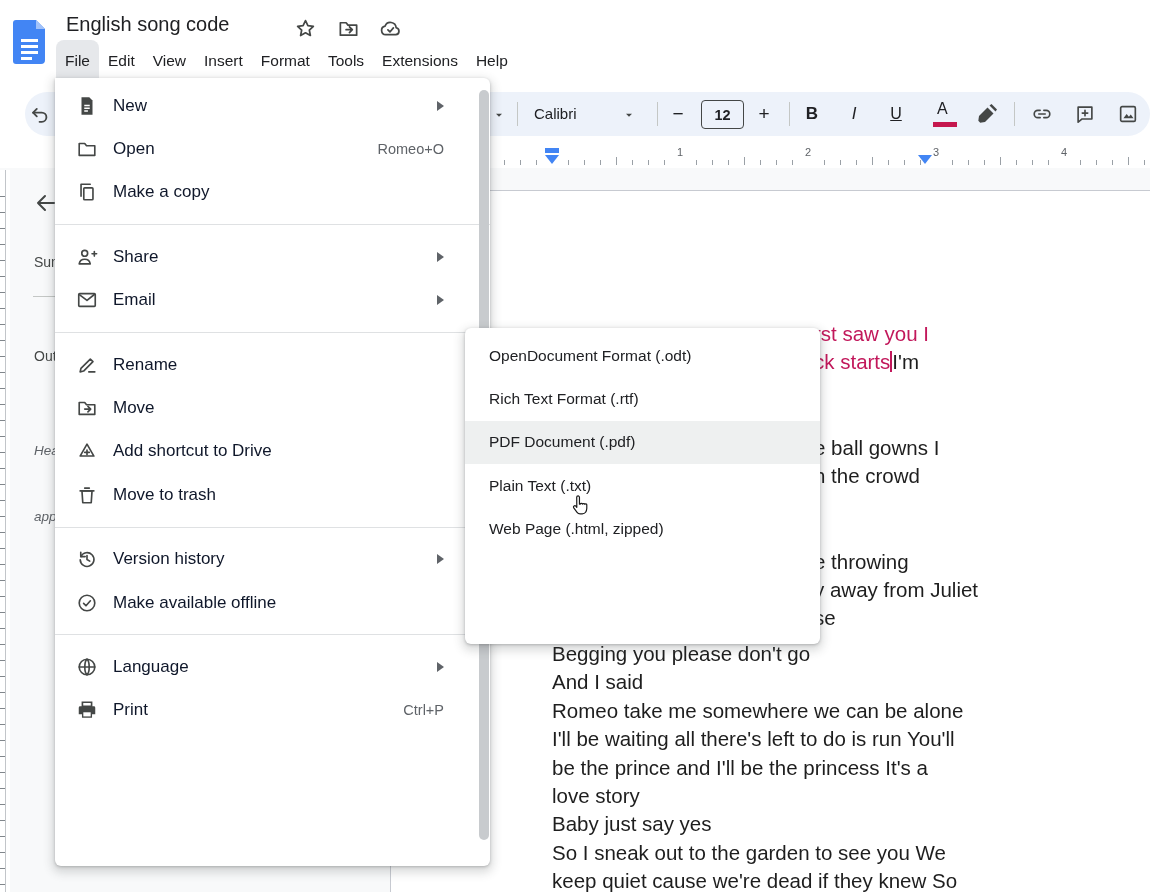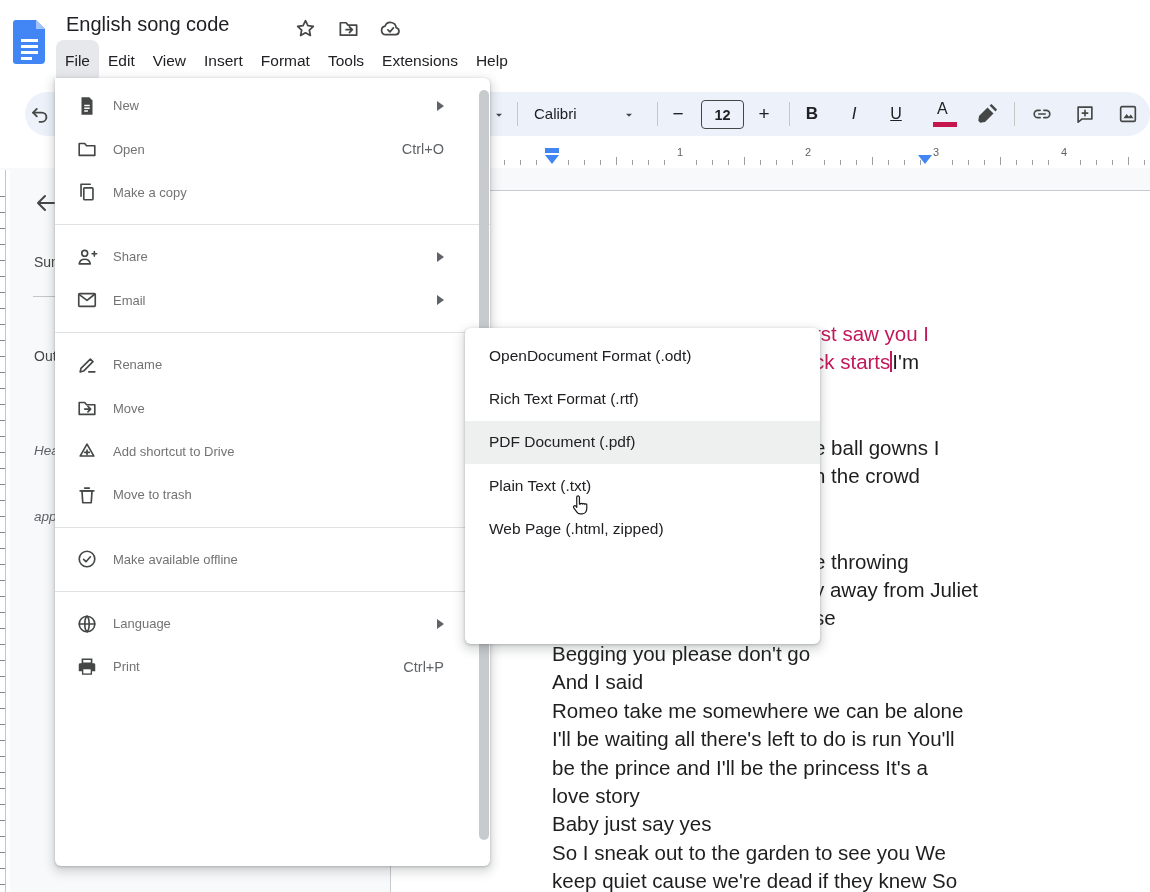--- a/index.html
+++ b/index.html
@@ -32,21 +32,21 @@
   
   .sb-label{font-size:14px;color:#444746;white-space:pre;}
   .sb-hint{font-size:13.5px;font-style:italic;color:#5F6368;line-height:22px;white-space:pre;}
   
   .panel{background:#fff;box-shadow:0 1px 3px rgba(60,64,67,.3),0 4px 10px 3px rgba(60,64,67,.18);}
   .filemenu{border-radius:0 6px 6px 6px;padding-top:6px;box-sizing:border-box;overflow:hidden;}
   .submenu{border-radius:6px;padding-top:6px;box-sizing:border-box;overflow:hidden;}
   .mrow{height:43.4px;display:flex;align-items:center;padding:0 46px 0 20px;position:relative;}
   .mrow.hl{background:#EEF0F0;}
   .mrow .micon{width:24px;height:24px;flex:0 0 24px;display:flex;align-items:center;justify-content:center;}
-  .mrow .mlabel{font-size:13px;color:#737373;margin-left:14px;white-space:pre;}
+  .mrow .mlabel{font-size:17px;color:#0f172a;margin-left:14px;white-space:pre;}
   .mrow .mright{margin-left:auto;}
   .shortcut{font-size:14.5px;color:#5F6368;white-space:pre;}
   .subarrow{width:0;height:0;border-left:7px solid #5F6368;border-top:5px solid transparent;border-bottom:5px solid transparent;}
   .mdivider{height:1px;background:#DFE1E3;margin:10px 0;}
   .srow{height:43.4px;display:flex;align-items:center;padding:0 18px 0 24px;}
   .srow.hl{background:#EEF0F0;}
   .srow .slabel{font-size:15.5px;color:#202124;white-space:pre;}
   .scrollthumb{position:absolute;width:10px;border-radius:5px;background:#C8CBCE;}
 </style>
 </head>
@@ -302,21 +302,21 @@
         <span class="mlabel">New</span>
         <span class="mright subarrow"></span>
       </div>
       <div class="mrow">
         <span class="micon">
           <svg width="22" height="22" viewBox="0 0 24 24" fill="none" stroke="#444746" stroke-width="1.8" stroke-linecap="round" stroke-linejoin="round">
             <path d="M3.5 19v-13h6l2 2.5h9V19z"></path>
           </svg>
         </span>
         <span class="mlabel">Open</span>
-        <span class="mright shortcut">Ctrl+O</span>
+        <span class="mright shortcut">Romeo+O</span>
       </div>
       <div class="mrow">
         <span class="micon">
           <svg width="22" height="22" viewBox="0 0 24 24" fill="none" stroke="#444746" stroke-width="1.8" stroke-linecap="round" stroke-linejoin="round">
             <rect x="8.5" y="7.5" width="10" height="13" rx="1"></rect>
             <path d="M5.5 16.5v-13h10"></path>
           </svg>
         </span>
         <span class="mlabel">Make a copy</span>
       </div>
@@ -373,20 +373,31 @@
       <div class="mrow">
         <span class="micon">
           <svg width="22" height="22" viewBox="0 0 24 24" fill="none" stroke="#444746" stroke-width="1.8" stroke-linecap="round" stroke-linejoin="round">
             <path d="M6.5 7.5h11l-.9 13H7.4z"></path>
             <path d="M4.5 7.5h15M9.5 4.5h5"></path>
           </svg>
         </span>
         <span class="mlabel">Move to trash</span>
       </div>
       <div class="mdivider"></div>
+      <div class="mrow">
+        <span class="micon">
+          <svg width="22" height="22" viewBox="0 0 24 24" fill="none" stroke="#444746" stroke-width="1.8" stroke-linecap="round" stroke-linejoin="round">
+            <path d="M5.3 9.4A7.5 7.5 0 114.6 13"></path>
+            <path d="M5.2 4.6v4.8H10"></path>
+            <path d="M12 8.2v4.3l3 1.8"></path>
+          </svg>
+        </span>
+        <span class="mlabel">Version history</span>
+        <span class="mright subarrow"></span>
+      </div>
       <div class="mrow">
         <span class="micon">
           <svg width="22" height="22" viewBox="0 0 24 24" fill="none" stroke="#444746" stroke-width="1.8" stroke-linecap="round" stroke-linejoin="round">
             <circle cx="12" cy="12" r="8.5"></circle>
             <path d="M8.3 12.4l2.6 2.6 4.8-5.4"></path>
           </svg>
         </span>
         <span class="mlabel">Make available offline</span>
       </div>
       <div class="mdivider"></div>

